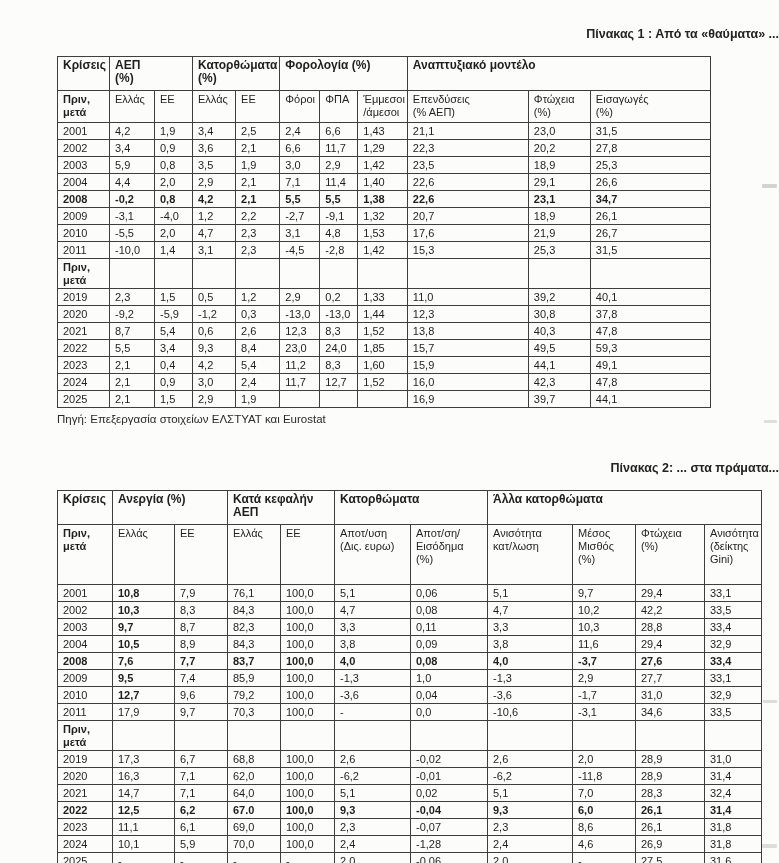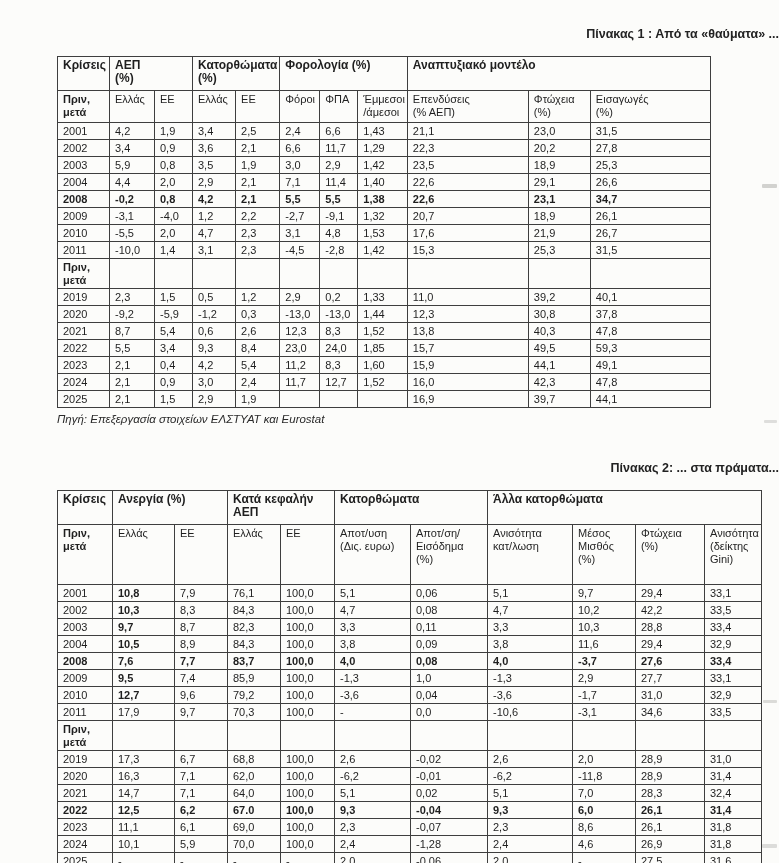--- a/index.html
+++ b/index.html
@@ -18,21 +18,20 @@
     font-size: 12.5px;
     font-weight: bold;
     color: #222;
     margin: 0 0 15px 0;
     text-align: right;
   }
   .tbl-source {
     font-size: 11.5px;
     color: #2a2a2a;
     margin: 5px 0 0 0;
-    font-style: italic;
   }
   .gap-lg { margin-top: 36px; }
   table {
     border-collapse: collapse;
     table-layout: fixed;
   }
   th, td {
     border: 1px solid #3e3e3e;
     font-weight: normal;
     text-align: left;

